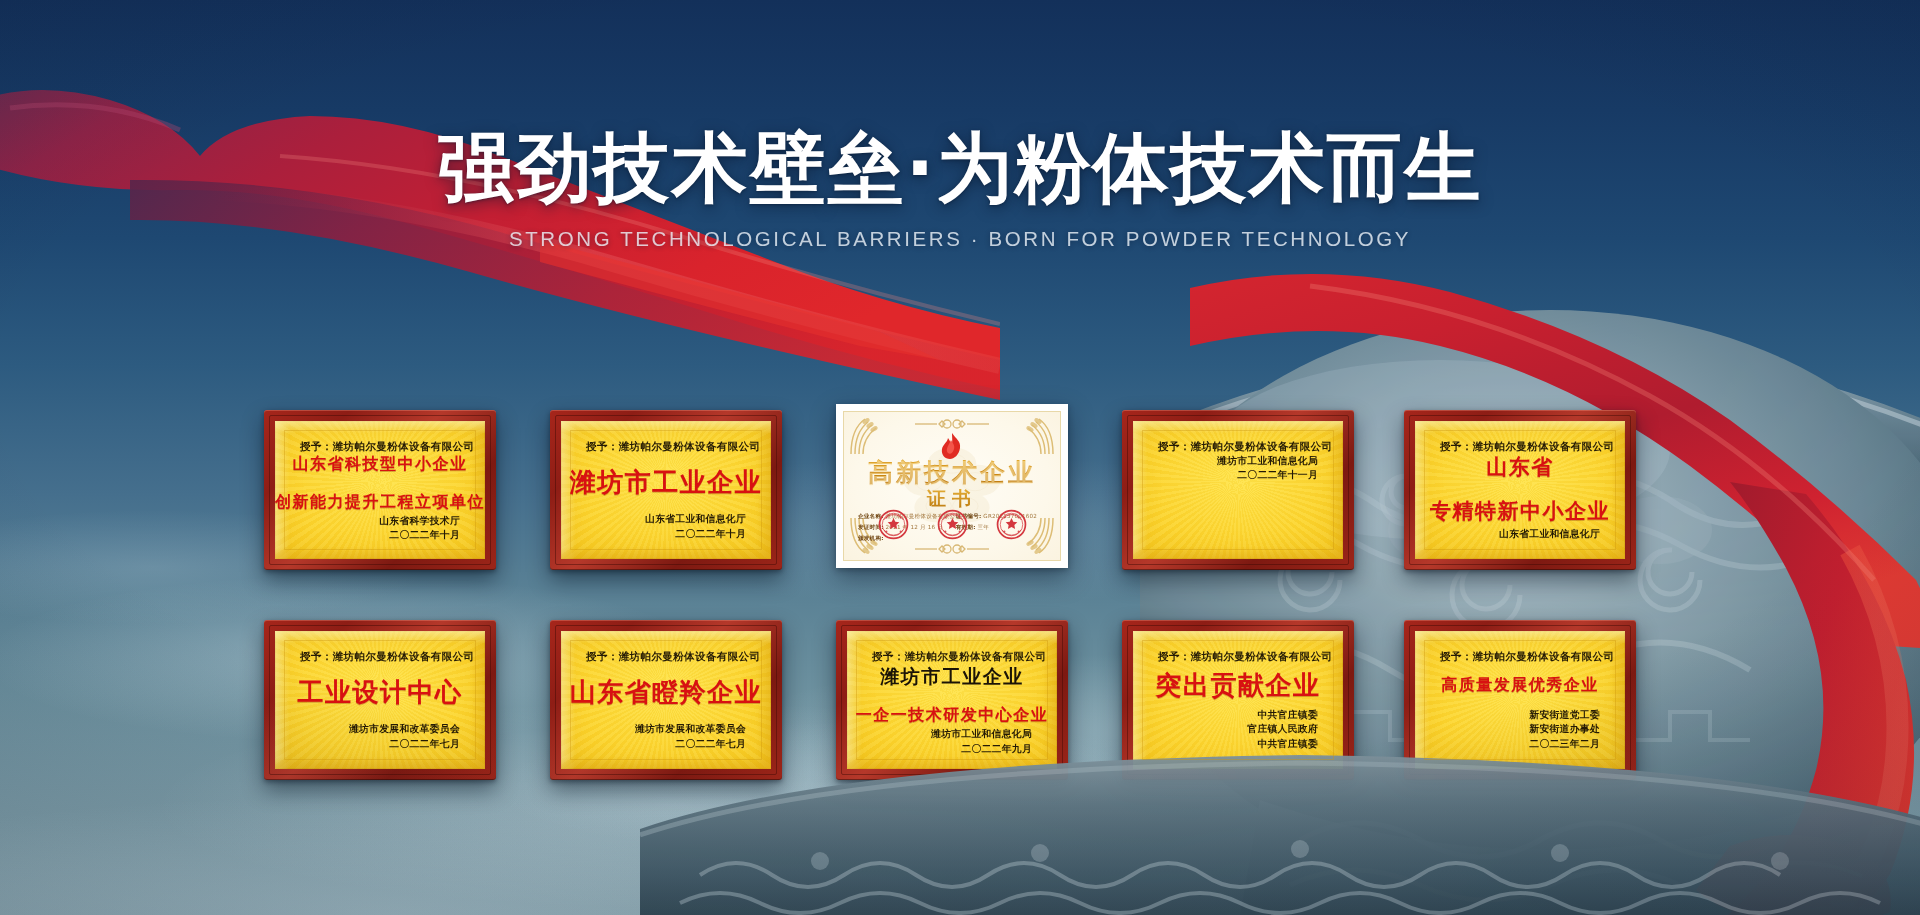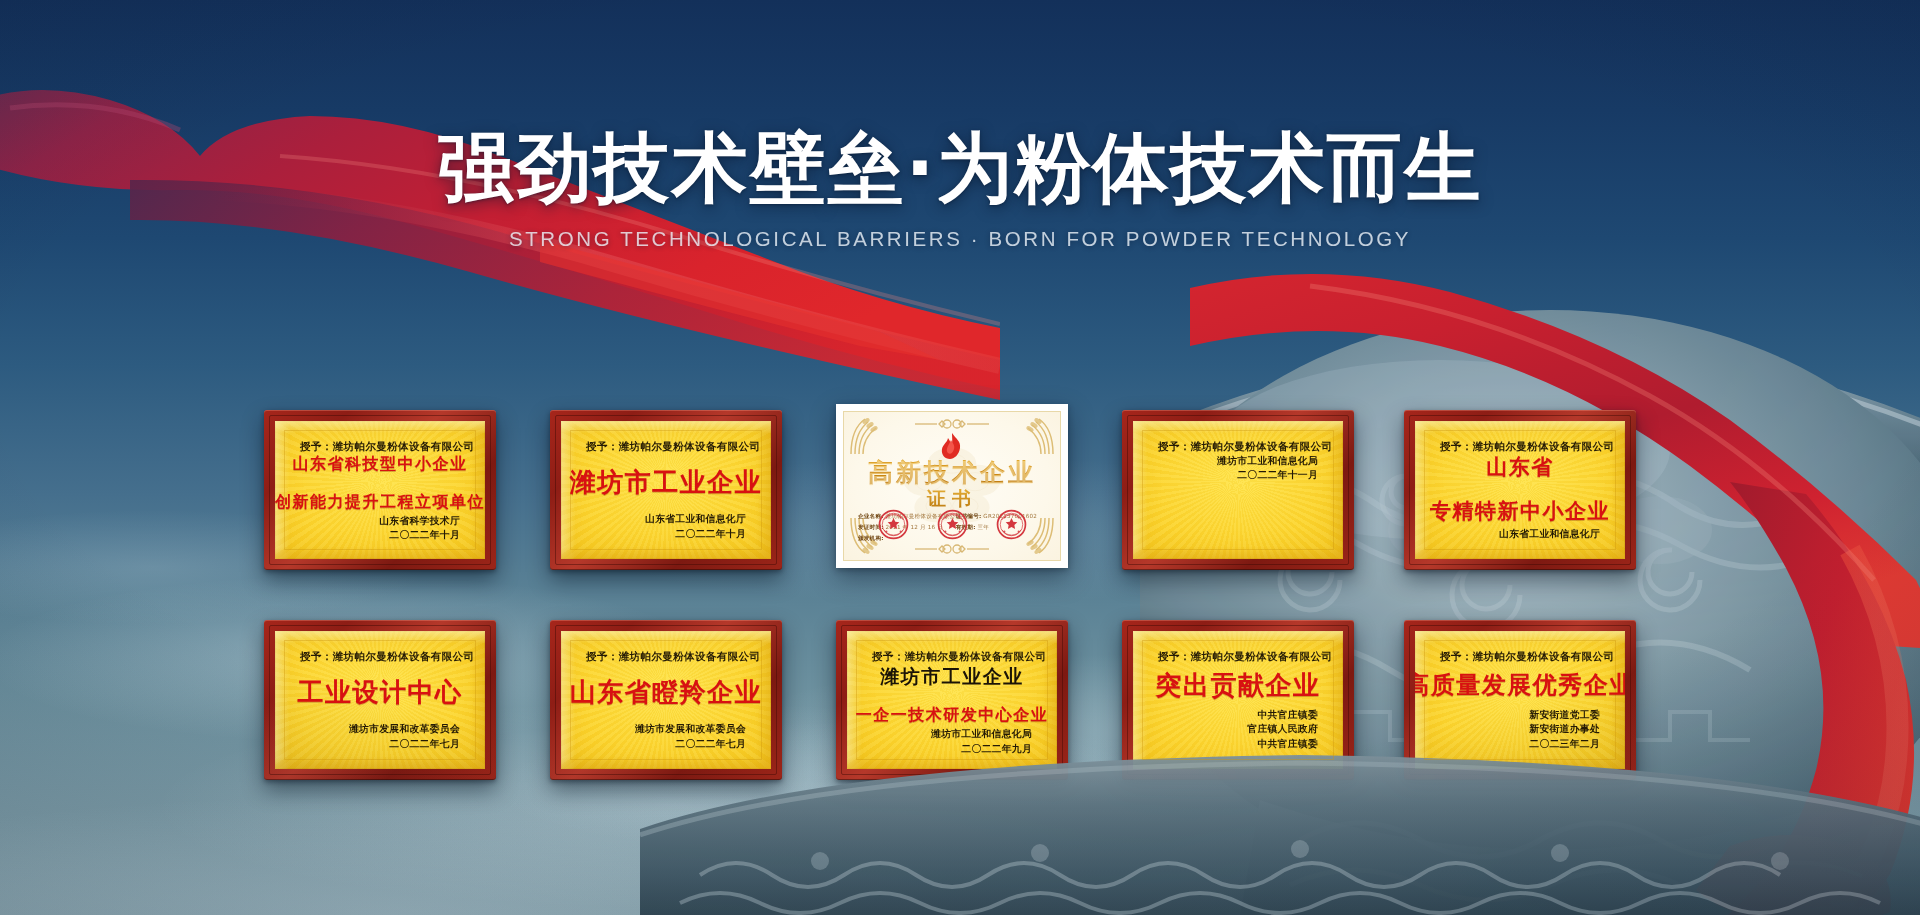--- a/index.html
+++ b/index.html
@@ -495,21 +495,21 @@
            </div>
          </div>
        </div>
       </div>
       <div class="plaque" style="left: 1404px; top: 620px; width: 232px; height: 160px;">
         <div class="frame">
          <div class="plate">
            <div class="plate-inner">
              <div class="p-award">授予：潍坊帕尔曼粉体设备有限公司</div>
              <div class="p-main">
-                <div class="p-line " style="font-size:24px">高质量发展优秀企业</div>
+                <div class="p-line " style="font-size:16px">高质量发展优秀企业</div>
               </div>
              <div class="p-foot">
                 <div>新安街道党工委</div>
                 <div>新安街道办事处</div>
                 <div>二〇二三年二月</div>
               </div>
            </div>
          </div>
        </div>
       </div>

